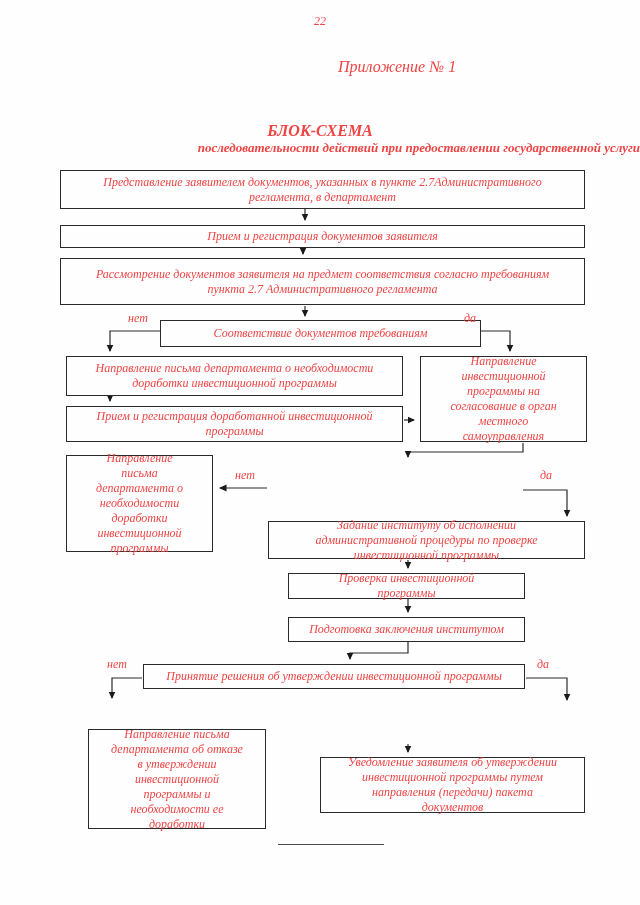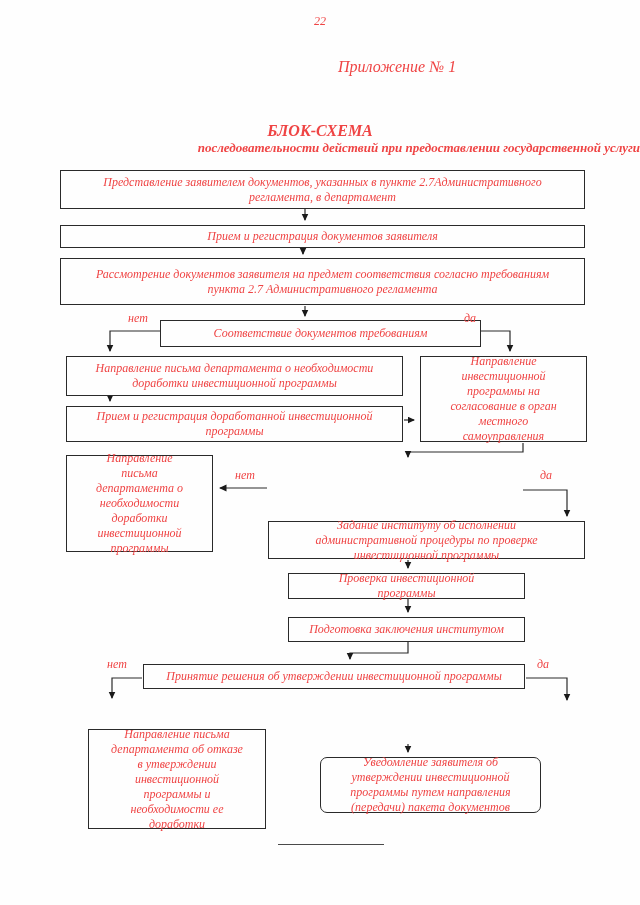--- a/index.html
+++ b/index.html
@@ -113,19 +113,19 @@
     <span>Принятие решения об утверждении инвестиционной программы</span>
   </div>
   <div class="blabel" style="left:117px;top:657px;">нет</div>
   <div class="blabel" style="left:543px;top:657px;">да</div>
 
   <div class="node" style="left:62px;top:729px;width:178px;height:100px;margin-left:26px;">
     <span style="max-width:152px;">Направление письма департамента об отказе в утверждении инвестиционной программы и необходимости ее доработки</span>
   </div>
 
 
-  <div class="node" style="left:320px;top:757px;width:221px;height:56px;border-radius:7px;">
+  <div class="node" style="left:320px;top:757px;width:265px;height:56px;">
     <span style="max-width:232px;">Уведомление заявителя об утверждении инвестиционной программы путем направления (передачи) пакета документов</span>
   </div>
 
   <div class="footer-line"></div>
 
 </div>
 
 </body></html>

